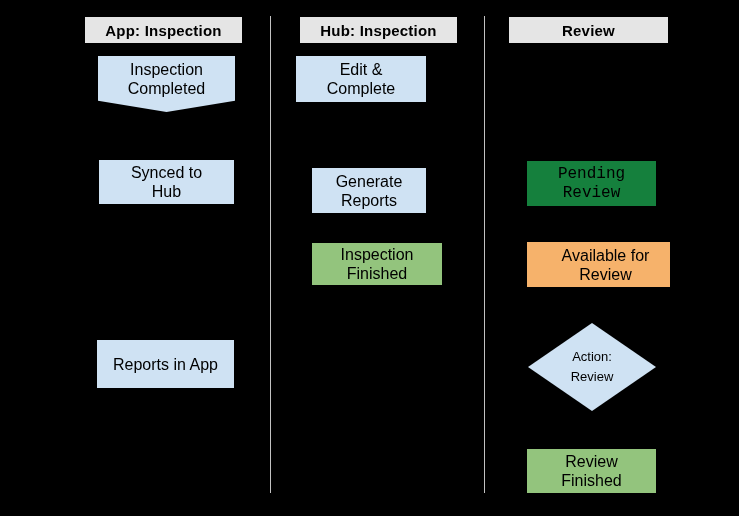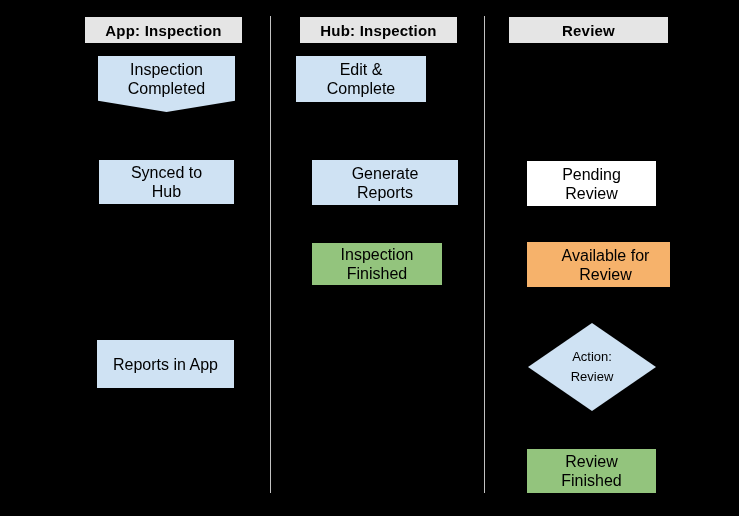--- a/index.html
+++ b/index.html
@@ -40,21 +40,21 @@
     display: flex;
     align-items: center;
     justify-content: center;
     text-align: center;
     white-space: pre-line;
     font-size: 16px;
     line-height: 19px;
   }
   .fill-blue   { background: #cfe2f3; }
   .fill-green  { background: #93c47d; }
-  .fill-gray   { background: #ffffff; }
+  .fill-gray   { background: #15803d; font-family: Liberation Mono, monospace; }
   .fill-orange { background: #f6b26b; }
   .shape-offpage {
     clip-path: polygon(0 0, 100% 0, 100% 80%, 50% 100%, 0 80%);
     padding-bottom: 11px;
     box-sizing: border-box;
   }
   .shape-diamond {
     clip-path: polygon(50% 0, 100% 50%, 50% 100%, 0 50%);
     font-size: 13px;
     line-height: 20px;
@@ -73,21 +73,21 @@
   <div class="lane-header" style="left:509px;width:159px;">Review</div>
 
   <div class="node fill-blue shape-offpage" style="left:98px;top:56px;width:137px;height:56px;">Inspection
 Completed</div>
   <div class="node fill-blue" style="left:99px;top:160px;width:135px;height:44px;">Synced to
 Hub</div>
   <div class="node fill-blue" style="left:97px;top:340px;width:137px;height:48px;">Reports in App</div>
 
   <div class="node fill-blue" style="left:296px;top:56px;width:130px;height:46px;">Edit &amp;
 Complete</div>
-  <div class="node fill-blue" style="left:312px;top:160px;width:146px;height:45px;">Generate
+  <div class="node fill-blue" style="left:312px;top:168px;width:114px;height:45px;">Generate
 Reports</div>
   <div class="node fill-green" style="left:312px;top:243px;width:130px;height:42px;">Inspection
 Finished</div>
 
   <div class="node fill-gray" style="left:527px;top:161px;width:129px;height:45px;">Pending
 Review</div>
   <div class="node fill-orange" style="left:527px;top:242px;width:129px;height:45px;padding-left:14px;">Available for
 Review</div>
   <div class="node fill-blue shape-diamond" style="left:528px;top:323px;width:128px;height:88px;">Action:
 Review</div>

